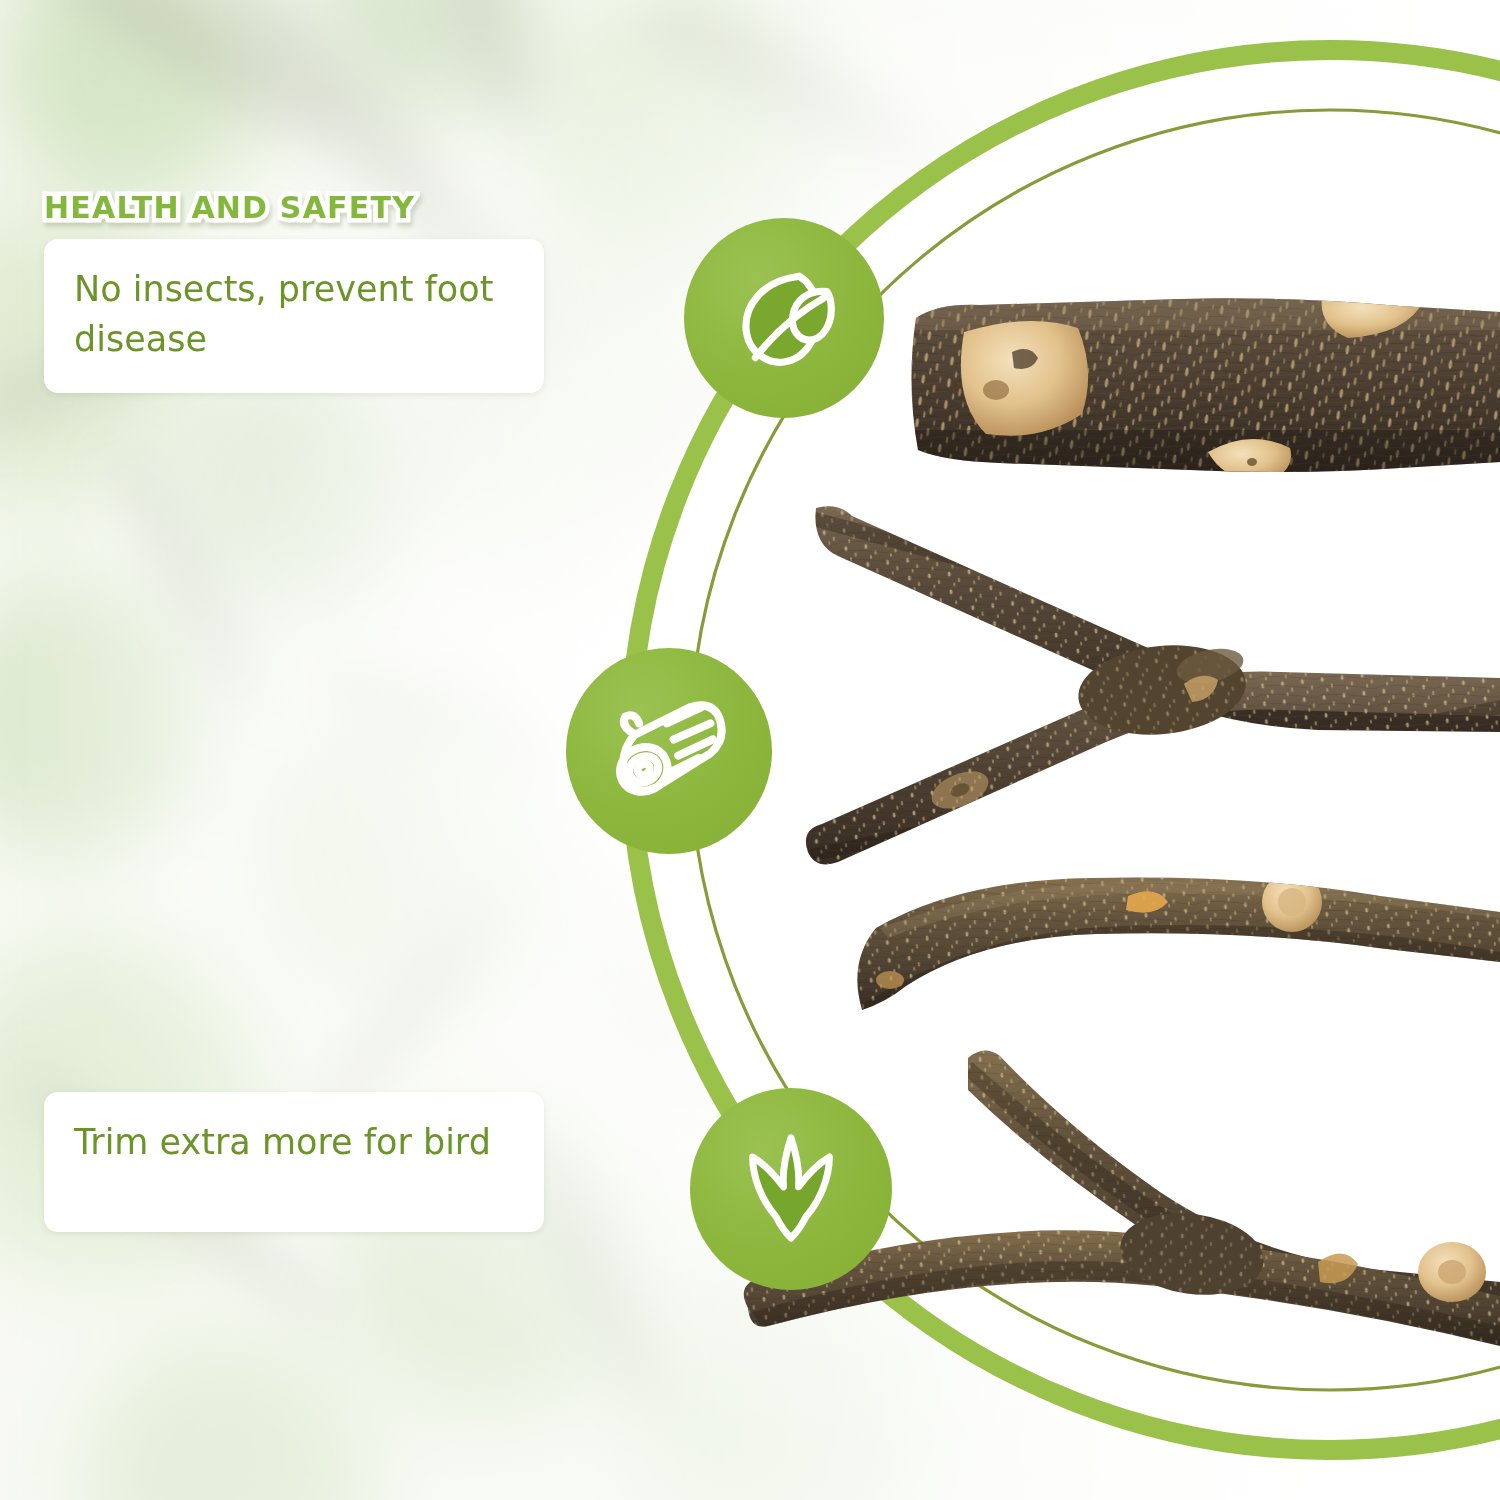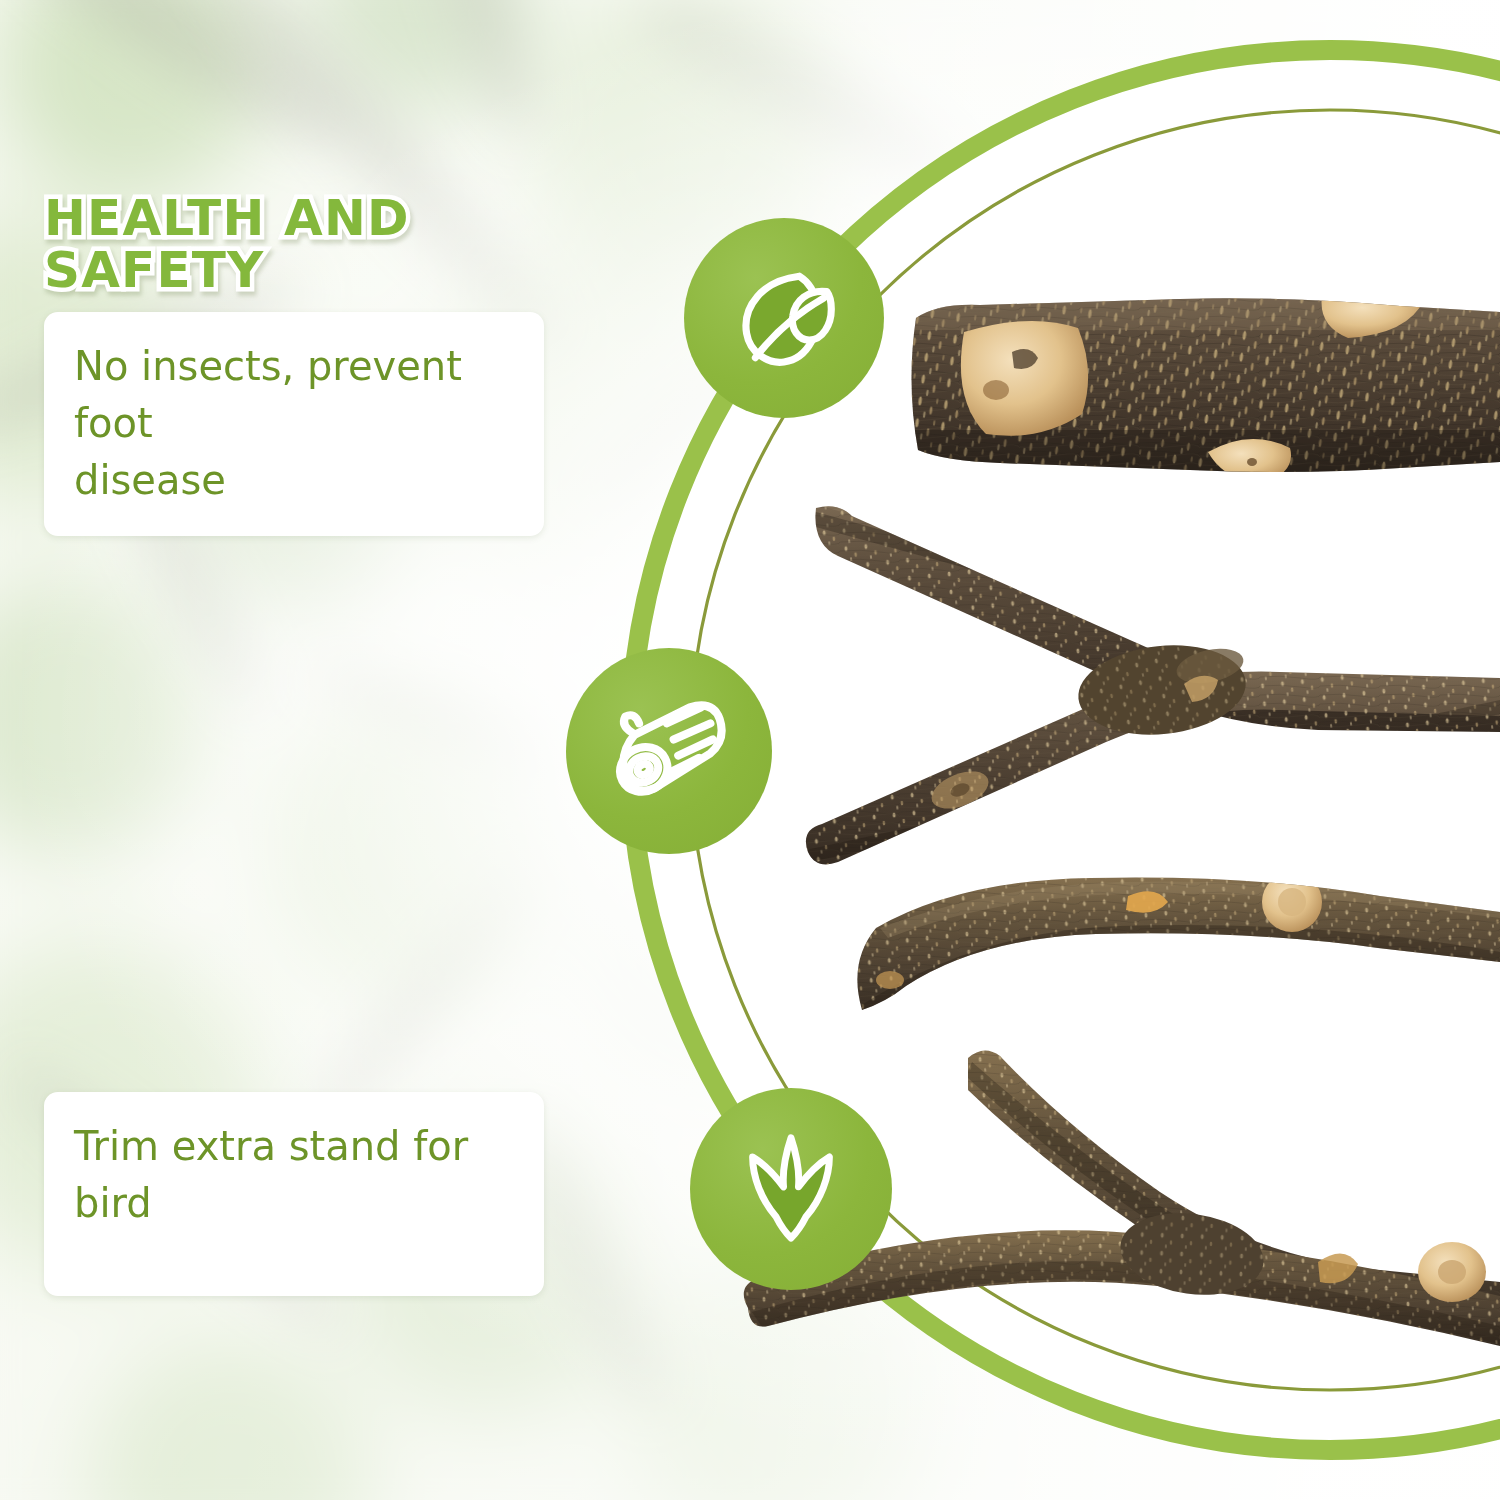--- a/index.html
+++ b/index.html
@@ -80,41 +80,41 @@
     display:flex;align-items:center;justify-content:center;
   }
   .bubble svg{display:block;}
 
   
   .feature{position:absolute;}
   .ftitle{
     margin:0;
     font-family:"DejaVu Sans", sans-serif;
     font-weight:bold;
-    font-size:50px;
+    font-size:30px;
     line-height:1.04;
     letter-spacing:1.2px;
     color:#84b83c;
     -webkit-text-stroke:9px #ffffff;
     paint-order:stroke fill;
     text-transform:uppercase;
     filter:drop-shadow(2px 4px 2px rgba(110,130,80,.28));
     white-space:pre-line;
   }
   .fbox{
     background:#ffffff;
     border-radius:14px;
     box-shadow:0 2px 6px rgba(120,140,100,.16);
     padding:26px 30px 28px 30px;
     margin-top:16px;
   }
   .fbox p{
     margin:0;
     color:#6d9428;
-    font-size:40px;
+    font-size:35px;
     line-height:1.42;
     font-family:"DejaVu Sans", sans-serif;
     white-space:pre-line;
   }
 </style>
 </head>
 <body>
 
 <div id="stage">
 
@@ -371,17 +371,17 @@
       <p>No insects, prevent foot
 disease</p>
     </div>
   </div>
 
   <div class="feature" style="left:44px;top:644px;width:430px;">
   </div>
 
   <div class="feature" style="left:44px;top:1076px;width:500px;">
     <div class="fbox" style="padding-bottom:64px;">
-      <p>Trim extra stand for bird</p>
+      <p>Trim extra more for bird</p>
     </div>
   </div>
 
 </div>
 
 </body></html>

